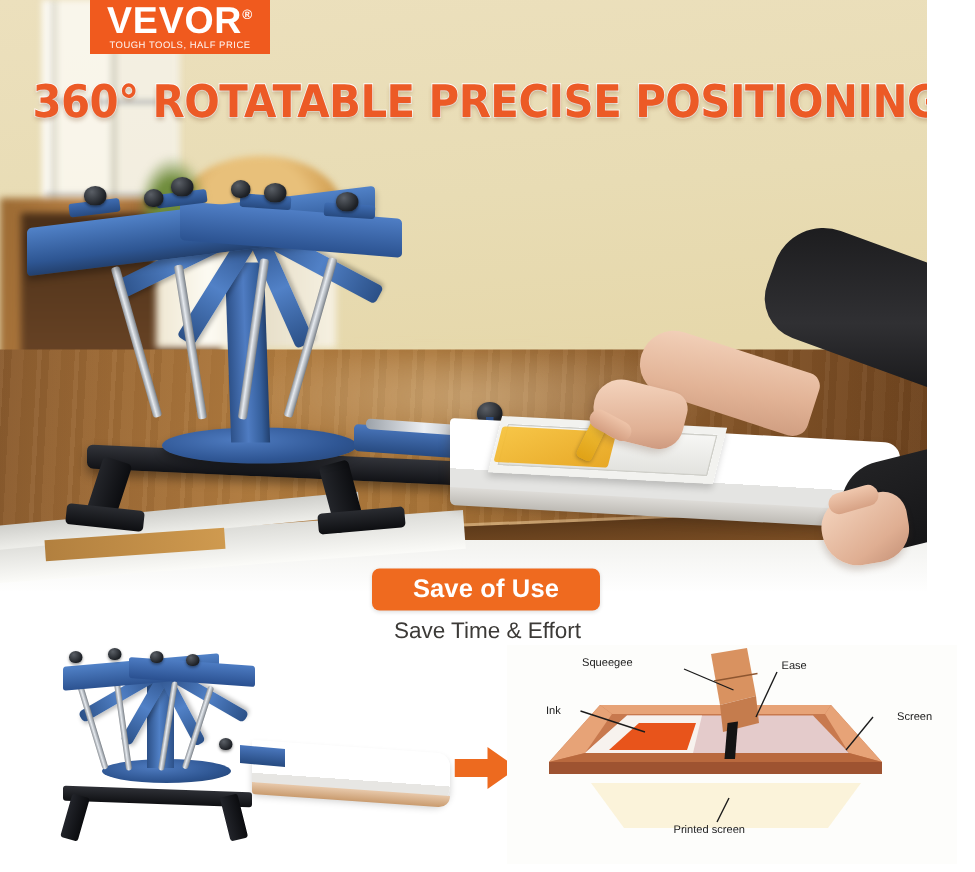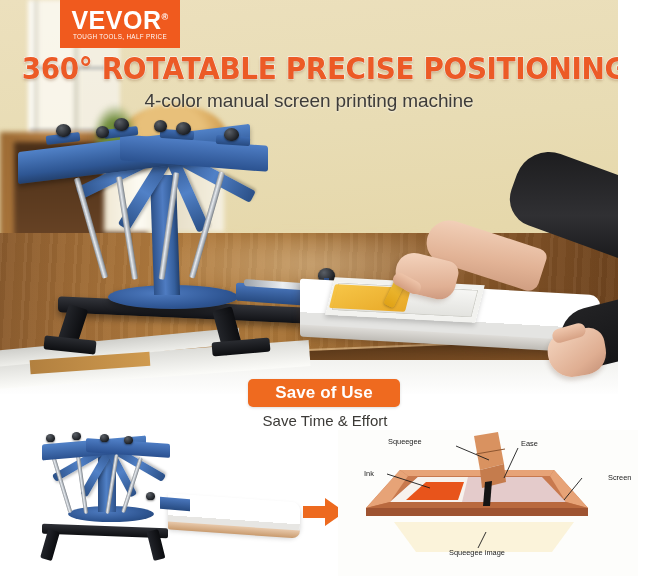--- a/index.html
+++ b/index.html
@@ -262,21 +262,21 @@
     box-shadow:-1px 3px 5px rgba(90,60,40,.22);
   }
   #thumb2{
     position:absolute; left:552px; top:326px; width:34px; height:14px;
     background:linear-gradient(180deg,#f0c8ae,#d7a285);
     transform:rotate(-16deg); border-radius:8px;
   }
 
   
   #logo{
-    position:absolute; left:60px; top:0; width:120px; height:48px;
+    position:absolute; left:60px; top:0; width:120px; height:36px;
     background:#f05a1e;
     display:flex; flex-direction:column; align-items:center; justify-content:center;
     gap:1px;
   }
   #logo-word{
     color:#fff; font-weight:bold; font-size:25px; letter-spacing:.5px;
     line-height:1; font-family:"Liberation Sans", sans-serif;
   }
   #logo-word sup{ font-size:9px; vertical-align:super; }
   #logo-tag{
@@ -468,21 +468,20 @@
   <div id="sleeve2"></div>
   <div id="hand2"></div>
   <div id="thumb2"></div>
 
   <div id="logo">
     <div id="logo-word"><span>VEVOR</span><sup>®</sup></div>
     <div id="logo-tag">TOUGH TOOLS, HALF PRICE</div>
   </div>
 
   <div id="headline">360° ROTATABLE PRECISE POSITIONING</div>
-  <div id="subhead">4-color manual screen printing machine</div>
 </div>
 
 <div id="band"></div>
 
 <div id="badge">
   <span id="badge-label">Save of Use</span>
 </div>
 <div id="band-sub">Save Time &amp; Effort</div>
 
 <div id="prod2">
@@ -547,15 +546,15 @@
     <line x1="118" y1="16" x2="151" y2="30" stroke="#1B1B1B" stroke-width="0.9"></line>
     <line x1="49" y1="44" x2="92" y2="58" stroke="#1B1B1B" stroke-width="0.9"></line>
     <line x1="180" y1="18" x2="166" y2="48" stroke="#1B1B1B" stroke-width="0.9"></line>
     <line x1="244" y1="48" x2="226" y2="70" stroke="#1B1B1B" stroke-width="0.9"></line>
     <line x1="148" y1="102" x2="140" y2="118" stroke="#1B1B1B" stroke-width="0.9"></line>
   </svg>
 
   <span class="dlabel" style="left:50px;  top:7px;">Squeegee</span>
   <span class="dlabel" style="left:183px; top:9px;">Ease</span>
   <span class="dlabel" style="left:26px;  top:39px;">Ink</span>
-  <span class="dlabel" style="left:258px; top:43px;padding-left:12px;">Screen</span>
-  <span class="dlabel" style="left:111px; top:118px;">Squeegee image</span>
+  <span class="dlabel" style="left:248px; top:43px;padding-left:12px;">Screen</span>
+  <span class="dlabel" style="left:111px; top:118px;">Printed screen</span>
 </div>
 
 </body></html>

